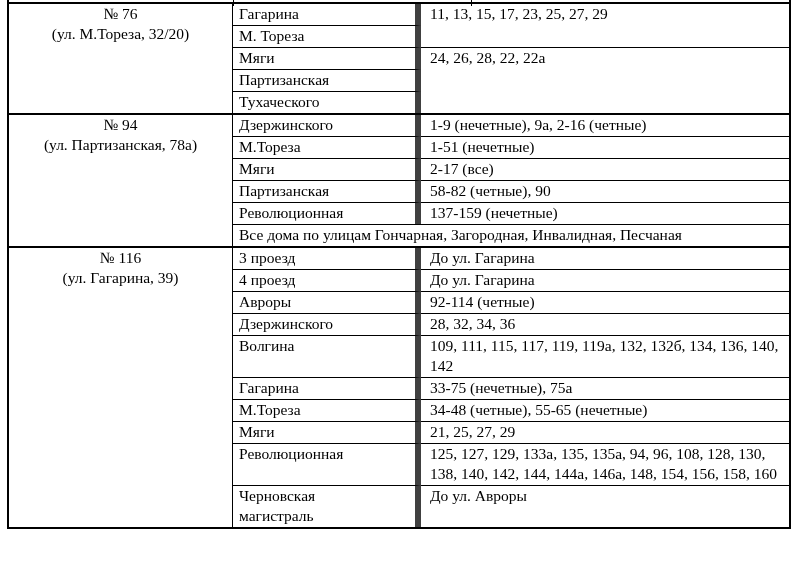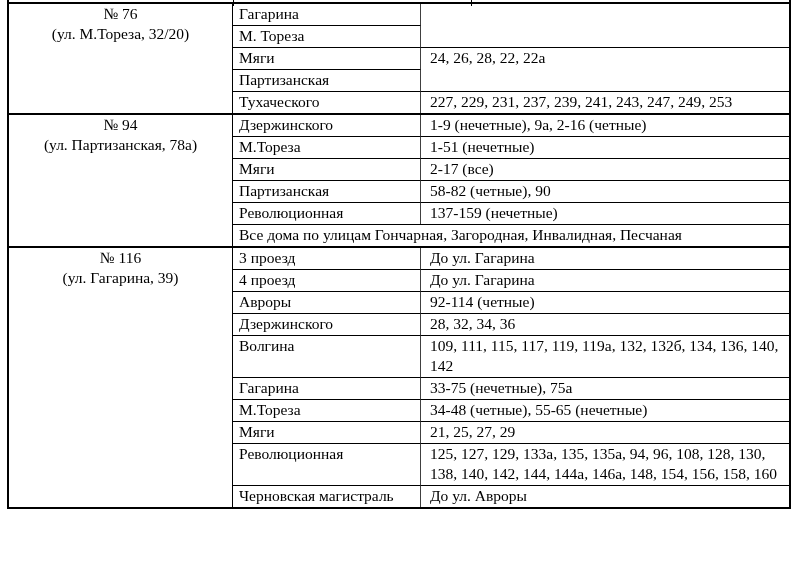--- a/index.html
+++ b/index.html
@@ -39,21 +39,21 @@
     text-align: center;
     padding-top: 0px;
   }
   .cell {
     padding: 0 4px 1px 6px;
     min-height: 20px;
     box-sizing: border-box;
   }
   .street {
     grid-column: 2;
-    border-right: 1px solid #404040;
+    border-right: 6px solid #404040;
     border-top: 1px solid #000;
     padding-right: 22px;
   }
   .nums {
     grid-column: 3;
     border-top: 1px solid #000;
     padding-left: 9px;
   }
   .street.first, .nums.first { border-top: none; }
   .note {
@@ -80,26 +80,26 @@
 
 <div id="doc-page">
   <div id="top-partial-row"></div>
   <div id="address-table">
       <div class="section">
         <div class="school-cell" style="grid-row: 1 / span 5;">
           <div>№ 76</div>
           <div>(ул. М.Тореза, 32/20)</div>
         </div>
         <div class="cell street first">Гагарина</div>
+        <div class="cell nums first">11, 13, 15, 17, 23, 25, 27, 29</div>
         <div class="cell street">М. Тореза</div>
         <div class="cell street">Мяги</div>
         <div class="cell nums">24, 26, 28, 22, 22а</div>
         <div class="cell street">Партизанская</div>
         <div class="cell street">Тухаческого</div>
-        <div class="cell nums">227, 229, 231, 237, 239, 241, 243, 247, 249, 253</div>
       </div>
       <div class="section">
         <div class="school-cell" style="grid-row: 1 / span 6;">
           <div>№ 94</div>
           <div>(ул. Партизанская, 78а)</div>
         </div>
         <div class="cell street first">Дзержинского</div>
         <div class="cell nums first">1-9 (нечетные), 9а, 2-16 (четные)</div>
         <div class="cell street">М.Тореза</div>
         <div class="cell nums">1-51 (нечетные)</div>

